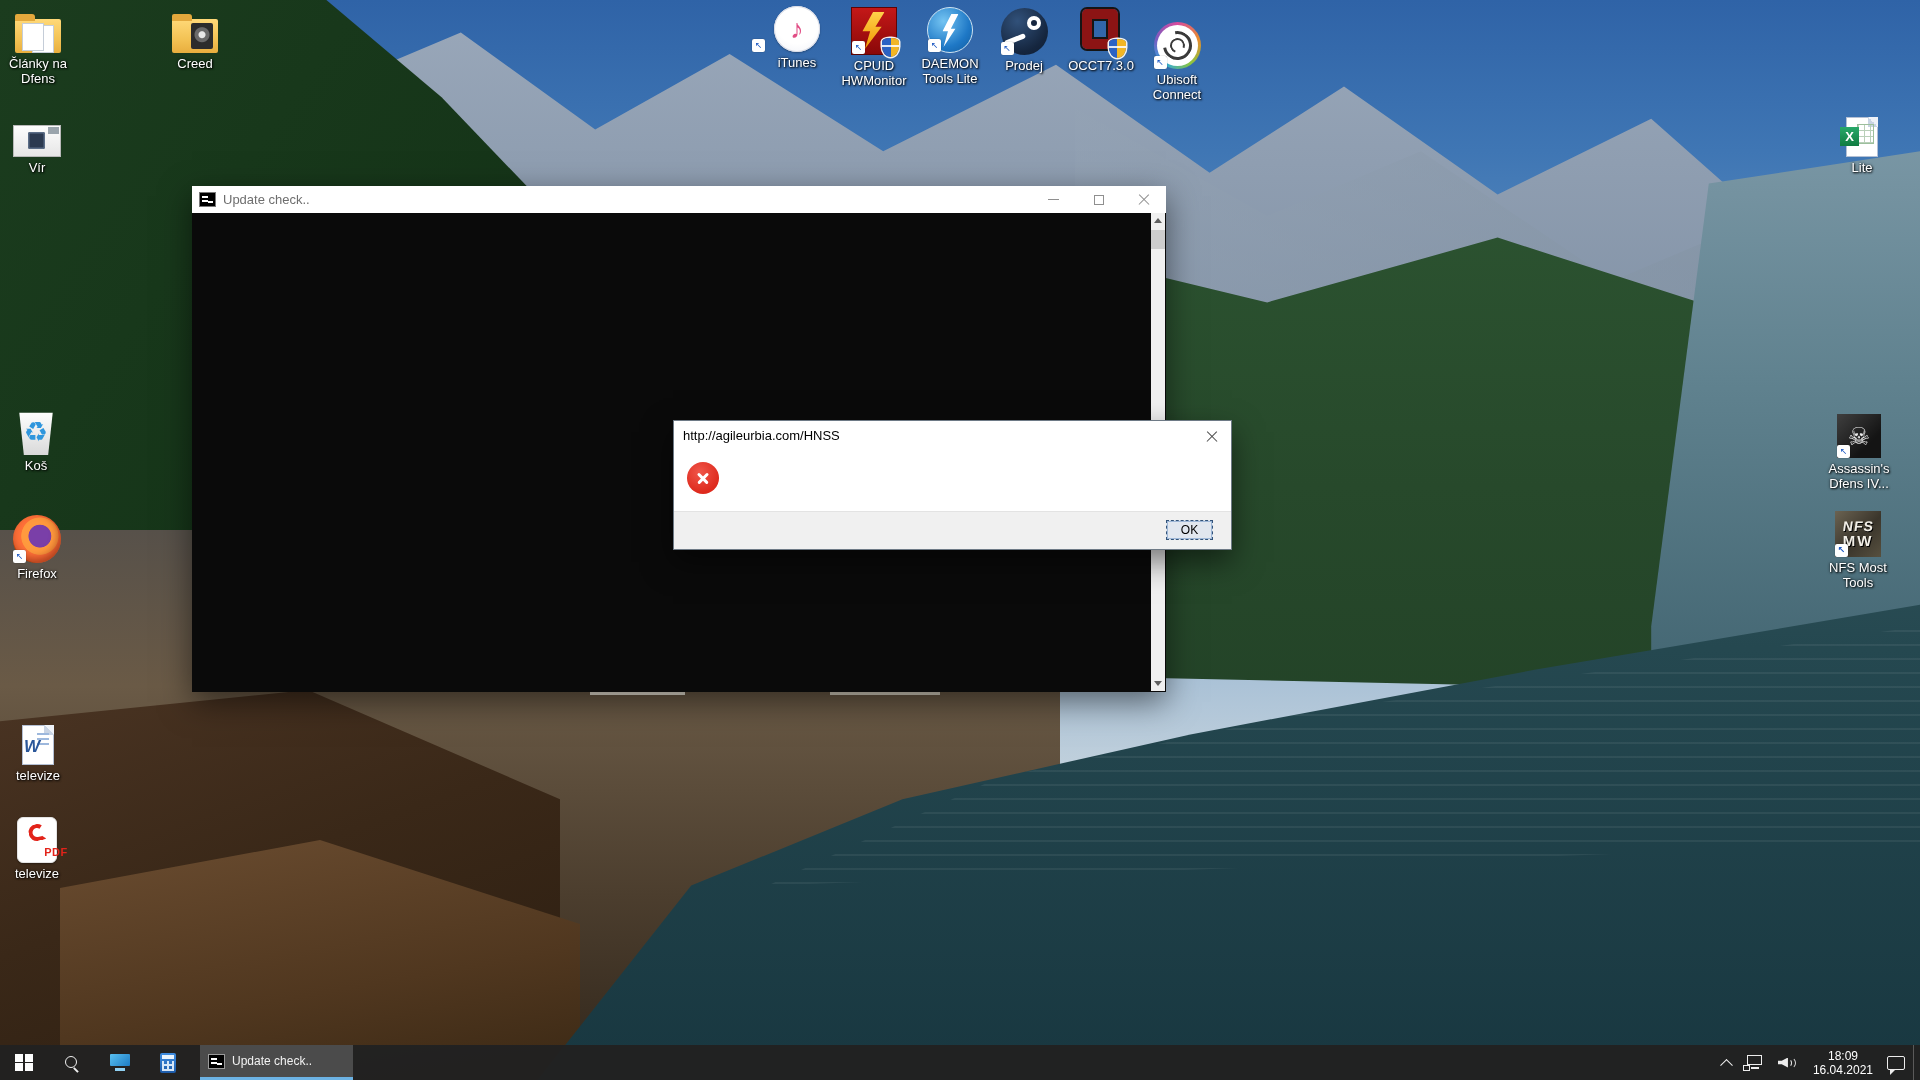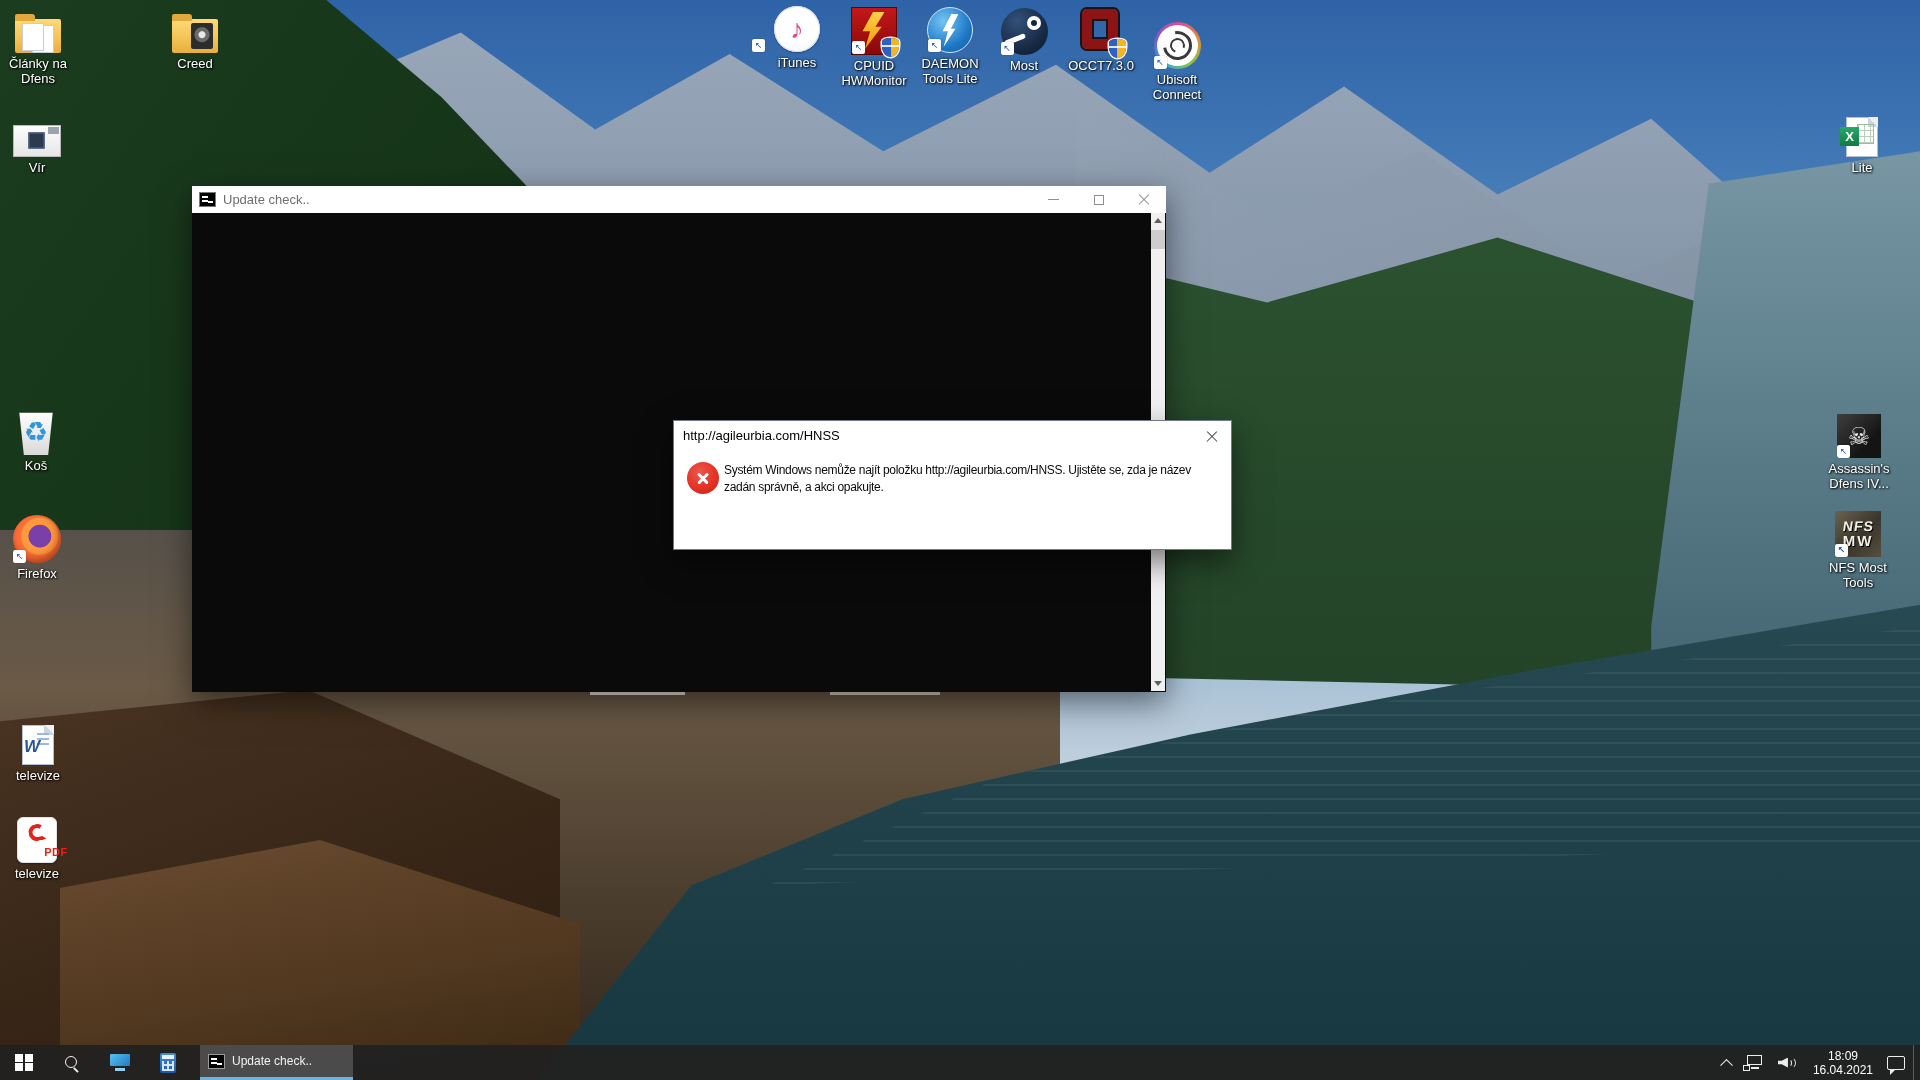--- a/index.html
+++ b/index.html
@@ -343,21 +343,21 @@
 Tools Lite</div>
   </div>
   <div class="di" style="left:979px;top:9px">
     <div class="ic">
         <div class="art-stm">
       <span class="knob"></span>
       <span class="rod"></span>
       <span class="badge"></span>
     </div>
       </div>
-    <div class="lb">Most</div>
+    <div class="lb">Prodej</div>
   </div>
   <div class="di" style="left:1056px;top:9px">
     <div class="ic">
         <div class="art-occ">
       <span class="oring"></span>
       <span class="shield"></span>
     </div>
       </div>
     <div class="lb">OCCT7.3.0</div>
   </div>
@@ -434,22 +434,23 @@
   </div>
 
   <div class="dialog">
     <div class="dlg-title">http://agileurbia.com/HNSS</div>
     <div class="dlg-close">
         <span class="glyph-x"></span>
       </div>
     <div class="dlg-erricon">
         <span class="ex"></span>
       </div>
-    <div class="dlg-msg">Systém Windows nemůže najít položku http://agileurbia.com/HNSS. Ujistěte se, zda je název
-zadán správně, a akci opakujte.</div>
+    <div class="dlg-footer">
+      <button class="dlg-ok">OK</button>
+    </div>
   </div>
 
   <div class="taskbar">
     <div class="tb-btn">
       <span class="win-logo">
           <div></div>
           <div></div>
           <div></div>
           <div></div>
         </span>

